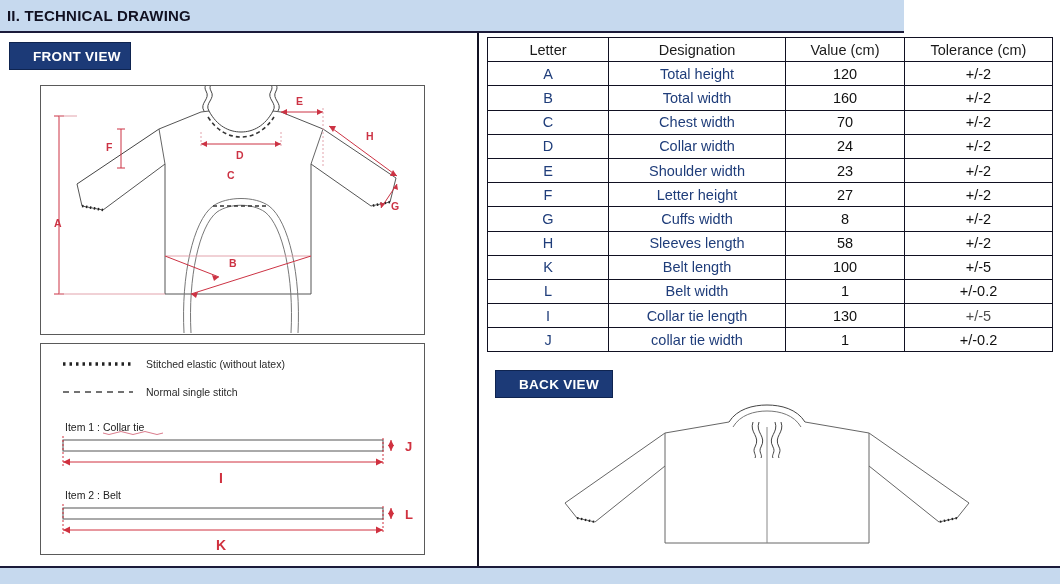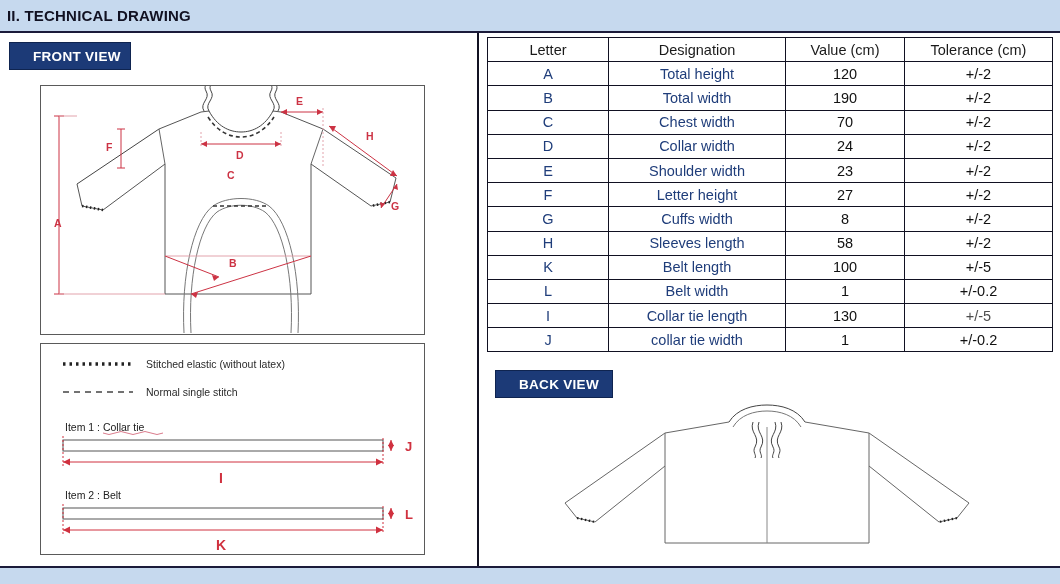--- a/index.html
+++ b/index.html
@@ -11,21 +11,21 @@
   #page {
     position: relative;
     width: 1060px; height: 584px;
     background: #ffffff;
     overflow: hidden;
   }
 
   
   .title-band {
     position: absolute; left: 0; top: 0;
-    width: 1060px; height: 33px;
+    width: 904px; height: 33px;
     background: #c6d9ee;
     border-bottom: 2px solid #1b1b3a;
     display: flex; align-items: center;
   }
   .title-band .txt {
     font-size: 15px; font-weight: bold; color: #111122;
     padding-left: 7px; letter-spacing: .2px;
   }
   
   .bottom-band {
@@ -297,21 +297,21 @@
     <tbody id="spec-tbody">
         <tr>
           <td class="c-letter">A</td>
           <td class="c-desig">Total height</td>
           <td class="c-value">120</td>
           <td class="c-tol">+/-2</td>
         </tr>
         <tr>
           <td class="c-letter">B</td>
           <td class="c-desig">Total width</td>
-          <td class="c-value">190</td>
+          <td class="c-value">160</td>
           <td class="c-tol">+/-2</td>
         </tr>
         <tr>
           <td class="c-letter">C</td>
           <td class="c-desig">Chest width</td>
           <td class="c-value">70</td>
           <td class="c-tol">+/-2</td>
         </tr>
         <tr>
           <td class="c-letter">D</td>

